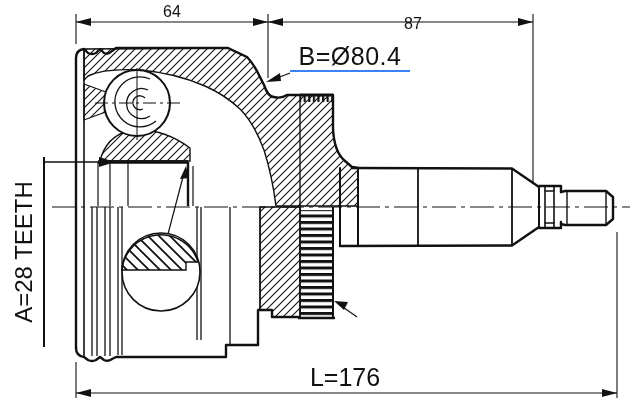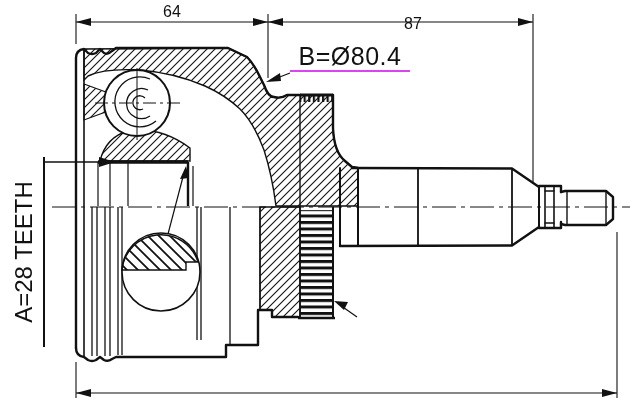--- a/index.html
+++ b/index.html
@@ -1,21 +1,21 @@
 <!DOCTYPE html>
 <html><head>
 <meta charset="utf-8">
 <style>
   html,body{margin:0;padding:0;background:#fff;}
   #stage{position:relative;width:640px;height:400px;background:#fff;overflow:hidden;
          font-family:"Liberation Sans", sans-serif;color:#111;}
   #drawing{position:absolute;left:0;top:0;}
   .lbl{position:absolute;white-space:nowrap;text-align:center;color:#111;}
   .dim{font-size:16px;line-height:24px;}
-  .call{font-size:25px;line-height:27px;border-bottom:2px solid #d946ef;letter-spacing:.5px;}
+  .call{font-size:25px;line-height:27px;border-bottom:2px solid #3b82f6;letter-spacing:.5px;}
   .lbl-64{left:146px;top:0px;width:52px;}
   .lbl-87{left:390px;top:0px;width:46px;margin-top:12px;}
   .lbl-b{left:290px;top:43px;width:120px;}
   .lbl-c{left:356px;top:288px;width:185px;}
   .lbl-l{left:293px;top:365px;width:104px;font-size:25px;}
   .lbl-a{left:-69px;top:233px;width:190px;height:36px;line-height:34px;
          font-size:24px;border-bottom:2px solid #111;
          transform:rotate(-90deg);transform-origin:center center;}
   .lbl-fig{left:129px;top:272px;width:64px;font-size:24px;}
 </style>
@@ -161,14 +161,15 @@
   <g>
     <line x1="357" y1="317" x2="340" y2="305" stroke="#111" stroke-width="1.2"></line>
     <polygon points="334,301 348,302 344,310" fill="#111"></polygon>
   </g>
 </svg>
 
 <div class="lbl dim lbl-64">64</div>
 <div class="lbl dim lbl-87">87</div>
 <div class="lbl call lbl-b">B=Ø80.4</div>
 <div class="lbl lbl-a">A=28 TEETH</div>
+<div class="lbl dim lbl-l">L=176</div>
 
 </div>
 
 </body></html>

